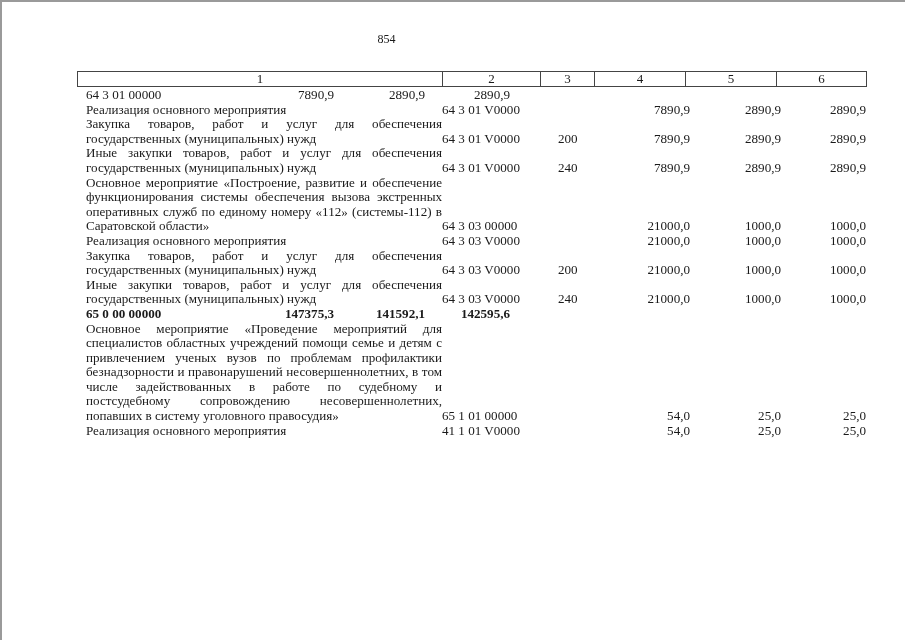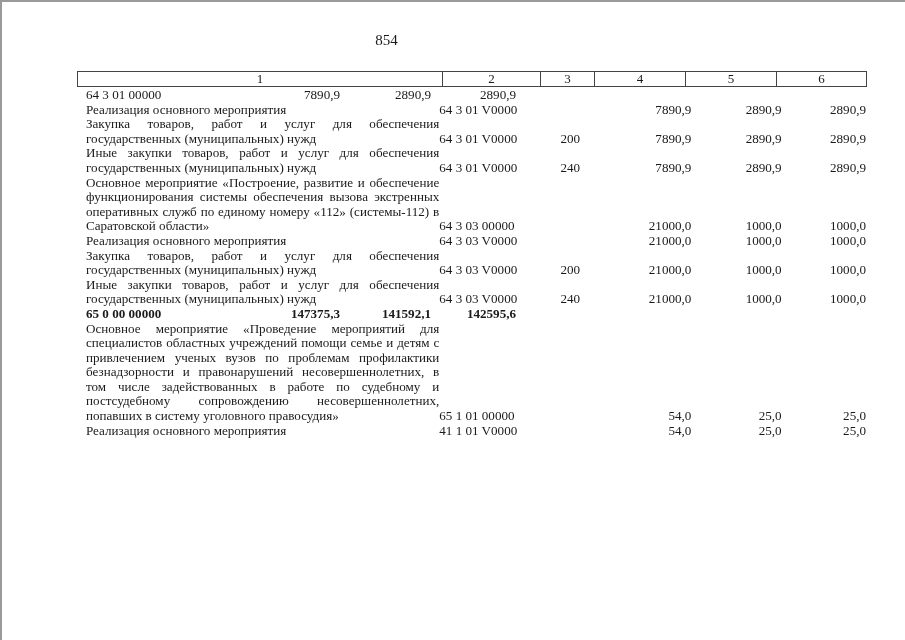--- a/index.html
+++ b/index.html
@@ -3,34 +3,34 @@
   <meta charset="utf-8">
   <style>
     html, body { margin:0; padding:0; }
     body {
       width:905px; height:640px; background:#fff; position:relative; overflow:hidden;
       font-family:"Liberation Serif", serif; color:#1a1a1a;
     }
     .page-frame { position:absolute; left:0; top:0; width:903px; height:638px;
       border-top:2px solid #9a9a9a; border-left:2px solid #9a9a9a; }
     .page-number { position:absolute; left:0; width:773px; top:32px; text-align:center;
-      font-size:15px; }
+      font-size:12px; }
     .header-row { position:absolute; left:77px; top:71px; width:790px; height:16px;
       border:1px solid #444; box-sizing:border-box; display:flex; }
     .hcell { border-right:1px solid #444; text-align:center; font-size:13px; line-height:14px; box-sizing:border-box; }
     .hcell:last-child { border-right:none; }
     .h1 { width:365px; } .h2 { width:98px; } .h3 { width:54px; }
     .h4 { width:91px; } .h5 { width:91px; } .h6 { width:89px; }
 
     .rows { position:absolute; left:86px; top:88px; width:780px; }
     .row { display:flex; align-items:flex-end; font-size:13.1px; line-height:14.6px; }
     .row.bold { font-weight:bold; }
     .c1 { width:356px; text-align:justify; text-align-last:left; }
     .c2 { width:116px; padding-left:0; white-space:nowrap; }
-    .c3 { width:44px; white-space:nowrap;margin-left:6px; }
+    .c3 { width:44px; white-space:nowrap; }
     .c4 { width:88px; text-align:right; white-space:nowrap; }
     .c5 { width:91px; text-align:right; white-space:nowrap; }
     .c6 { width:85px; text-align:right; white-space:nowrap; }
   </style>
 </head>
 <body>
 
 <div class="page-frame"></div>
 
 <div class="page-number">854</div>

